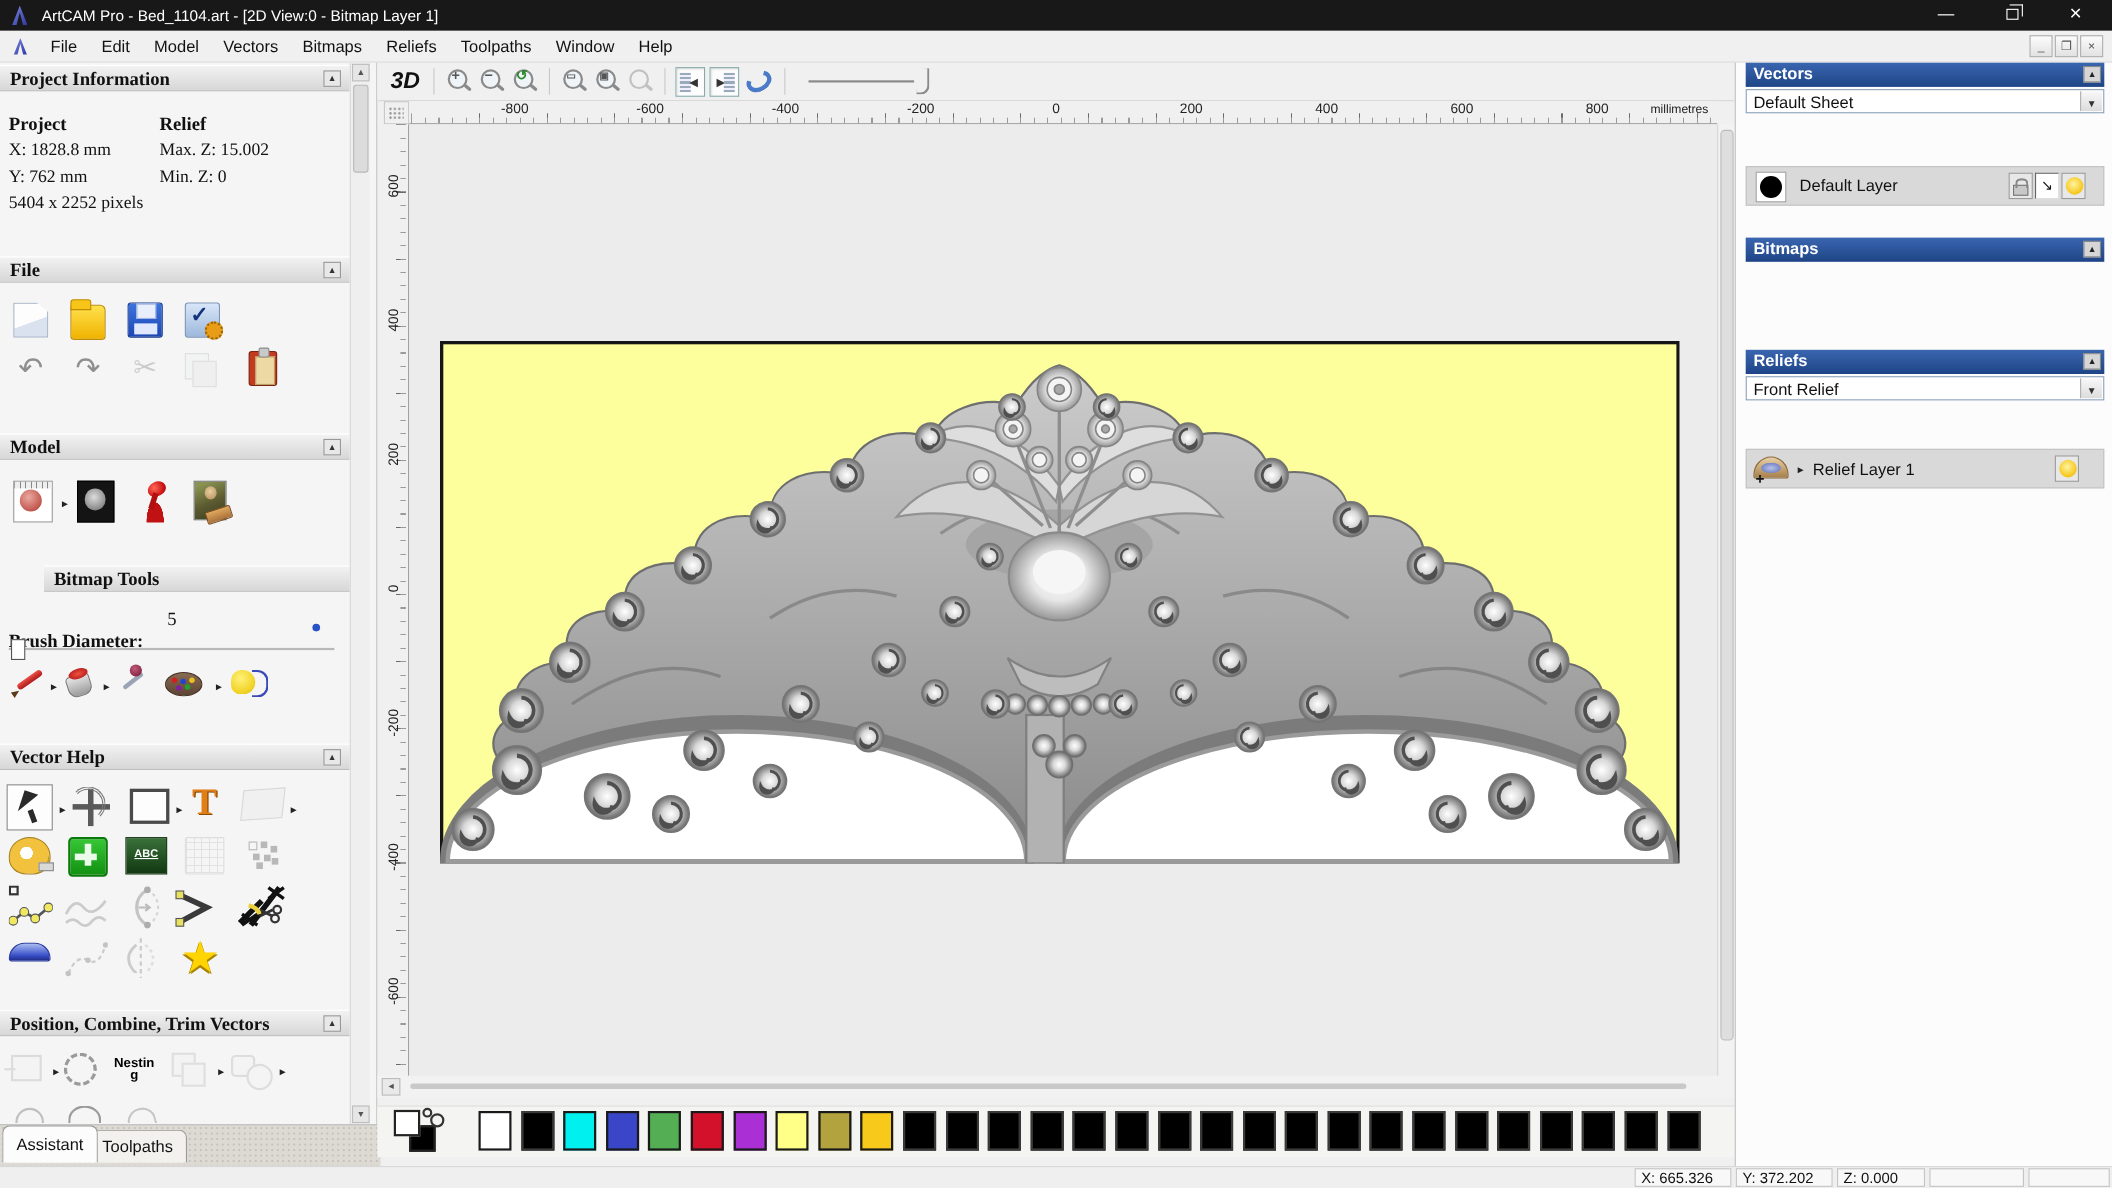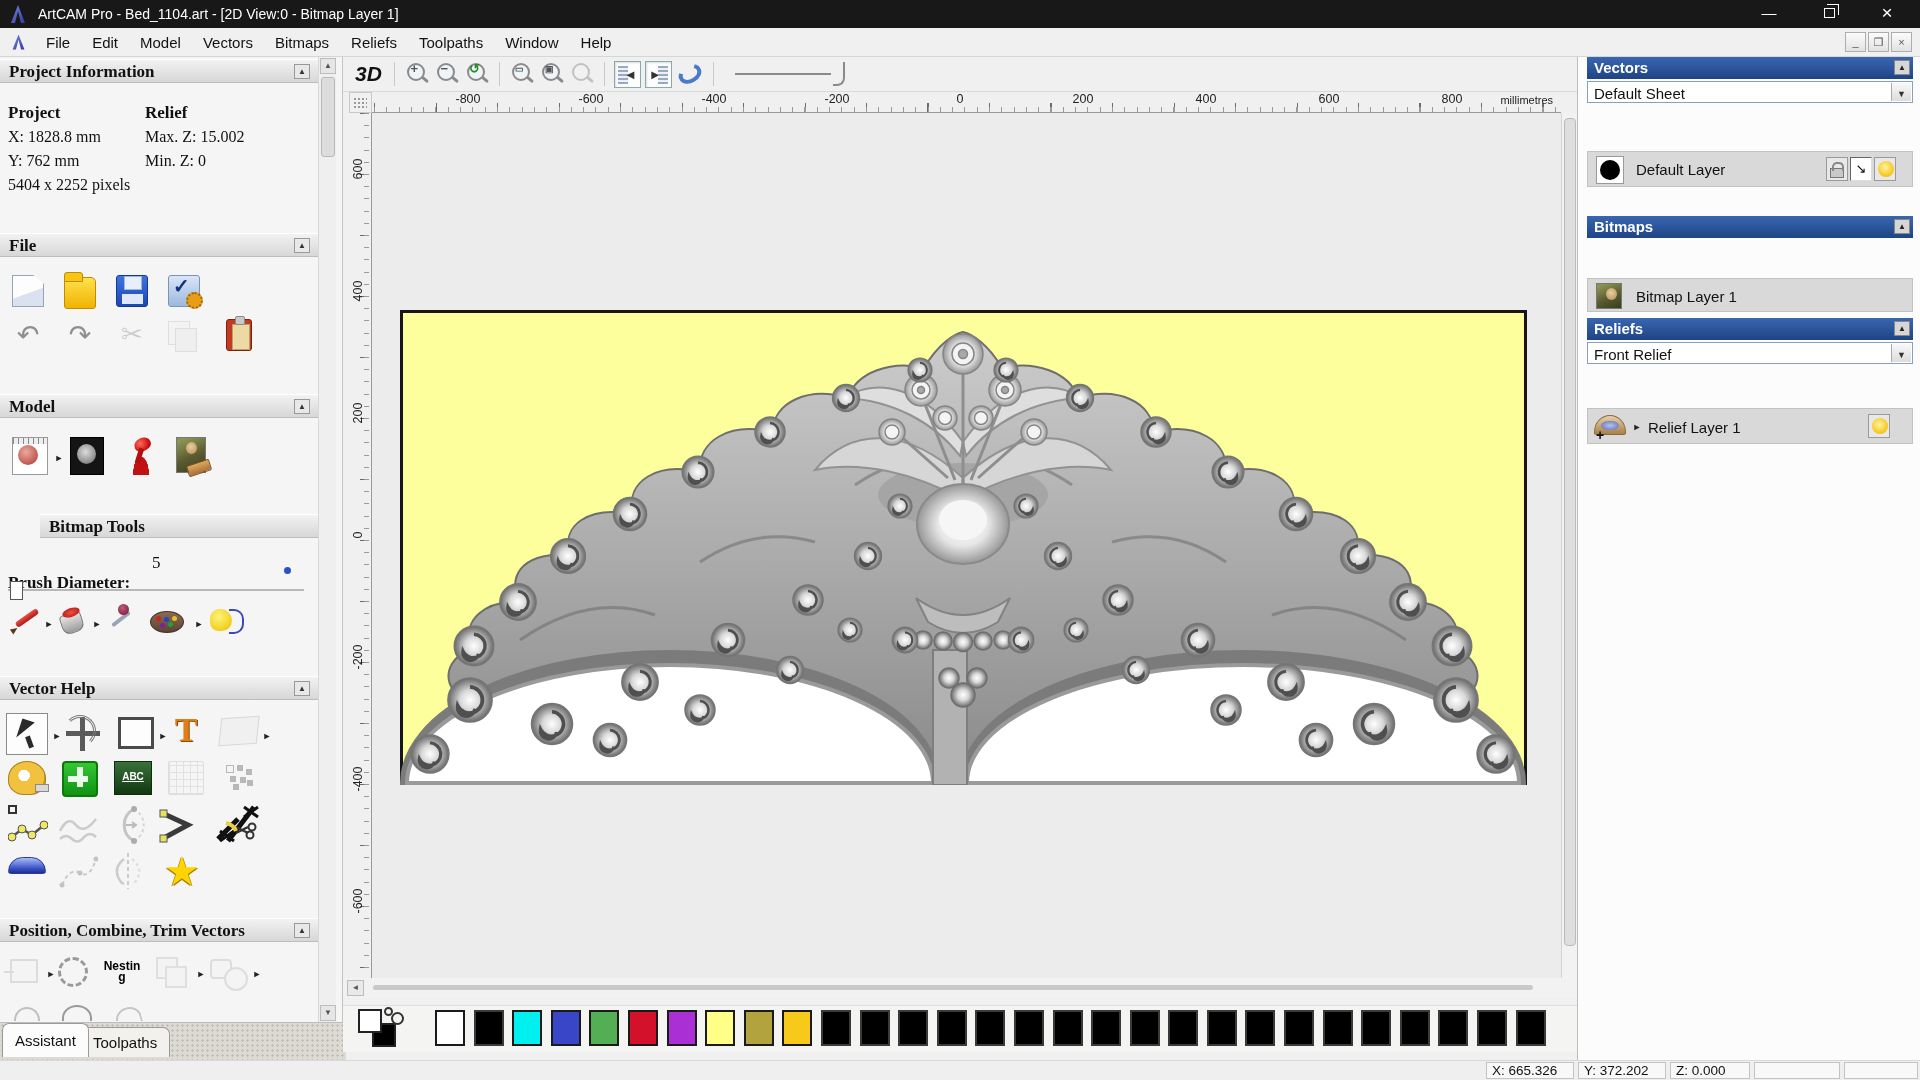--- a/index.html
+++ b/index.html
@@ -685,24 +685,20 @@
       <span class="mini-btn" style="left:286px;top:5px;">
           <span class="ic ic-bulb-on" style="left:3px;top:3px;"></span>
         </span>
     </div>
 
     <div class="rp-h" style="top:159px;">
       <span>Bitmaps</span>
       <span class="rp-collapse">▲</span>
     </div>
 
-    <div class="layer-row" style="top:221px;height:34px;">
-      <span class="ic ic-mona" style="left:8px;top:4px;width:26px;height:26px;"></span>
-      <span class="layer-label" style="left:48px;top:10px;">Bitmap Layer 1</span>
-    </div>
 
     <div class="rp-h" style="top:261px;">
       <span>Reliefs</span>
       <span class="rp-collapse">▲</span>
     </div>
     <div class="dd" style="top:285px;">
       <span>Front Relief</span>
       <span class="dd-btn">▼</span>
     </div>
 

